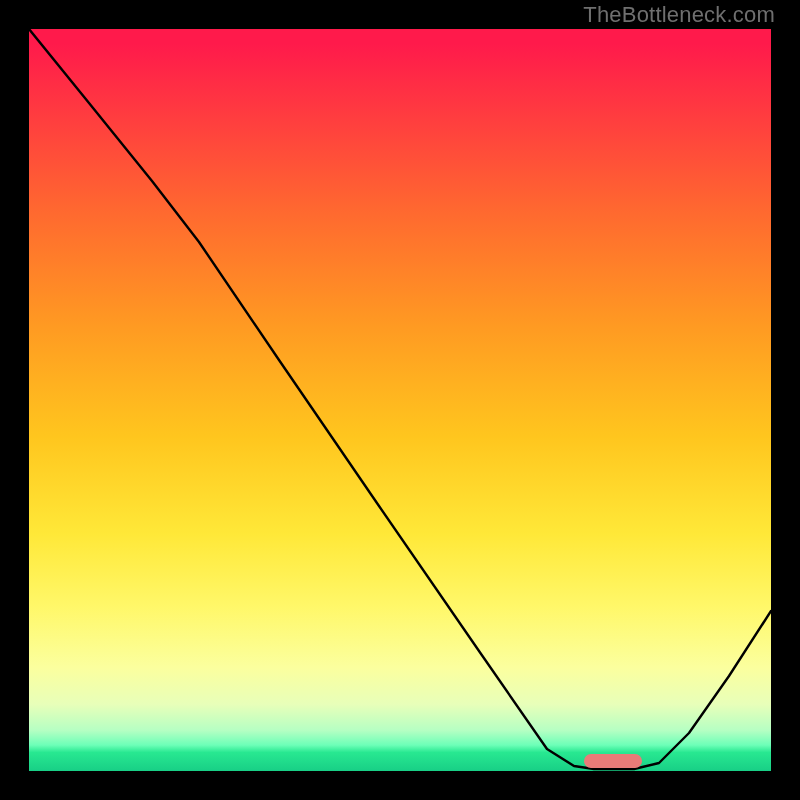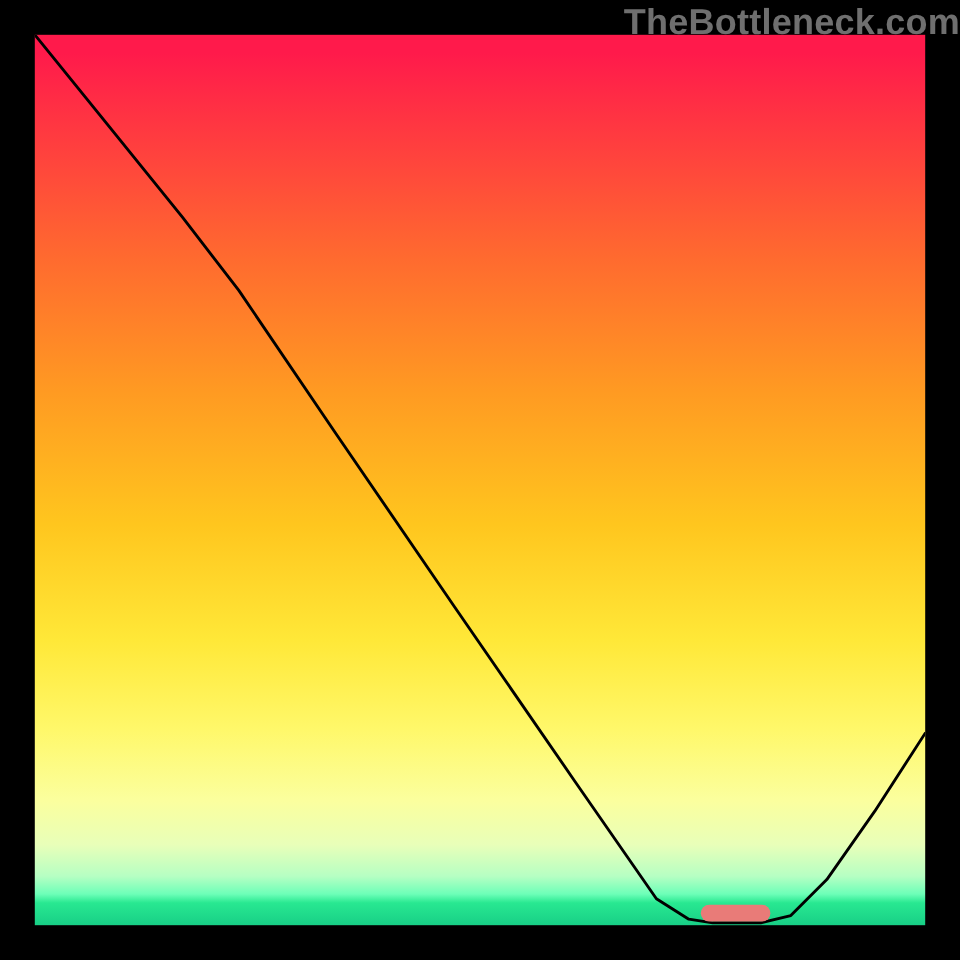--- a/index.html
+++ b/index.html
@@ -12,24 +12,24 @@
     font-family: Arial, Helvetica, sans-serif;
   }
   .wrapper {
     position: relative;
     width: 800px;
     height: 800px;
   }
   .watermark {
     position: absolute;
     top: 2px;
-    right: 0;
+    right: 25px;
     color: #6f6f6f;
-    font-size: 30px;
-    font-weight: 700;
+    font-size: 22px;
+    font-weight: 400;
     letter-spacing: 0.2px;
     z-index: 5;
   }
   .plot-frame {
     position: absolute;
     left: 29px;
     top: 29px;
     width: 742px;
     height: 742px;
     background: linear-gradient(to bottom,

